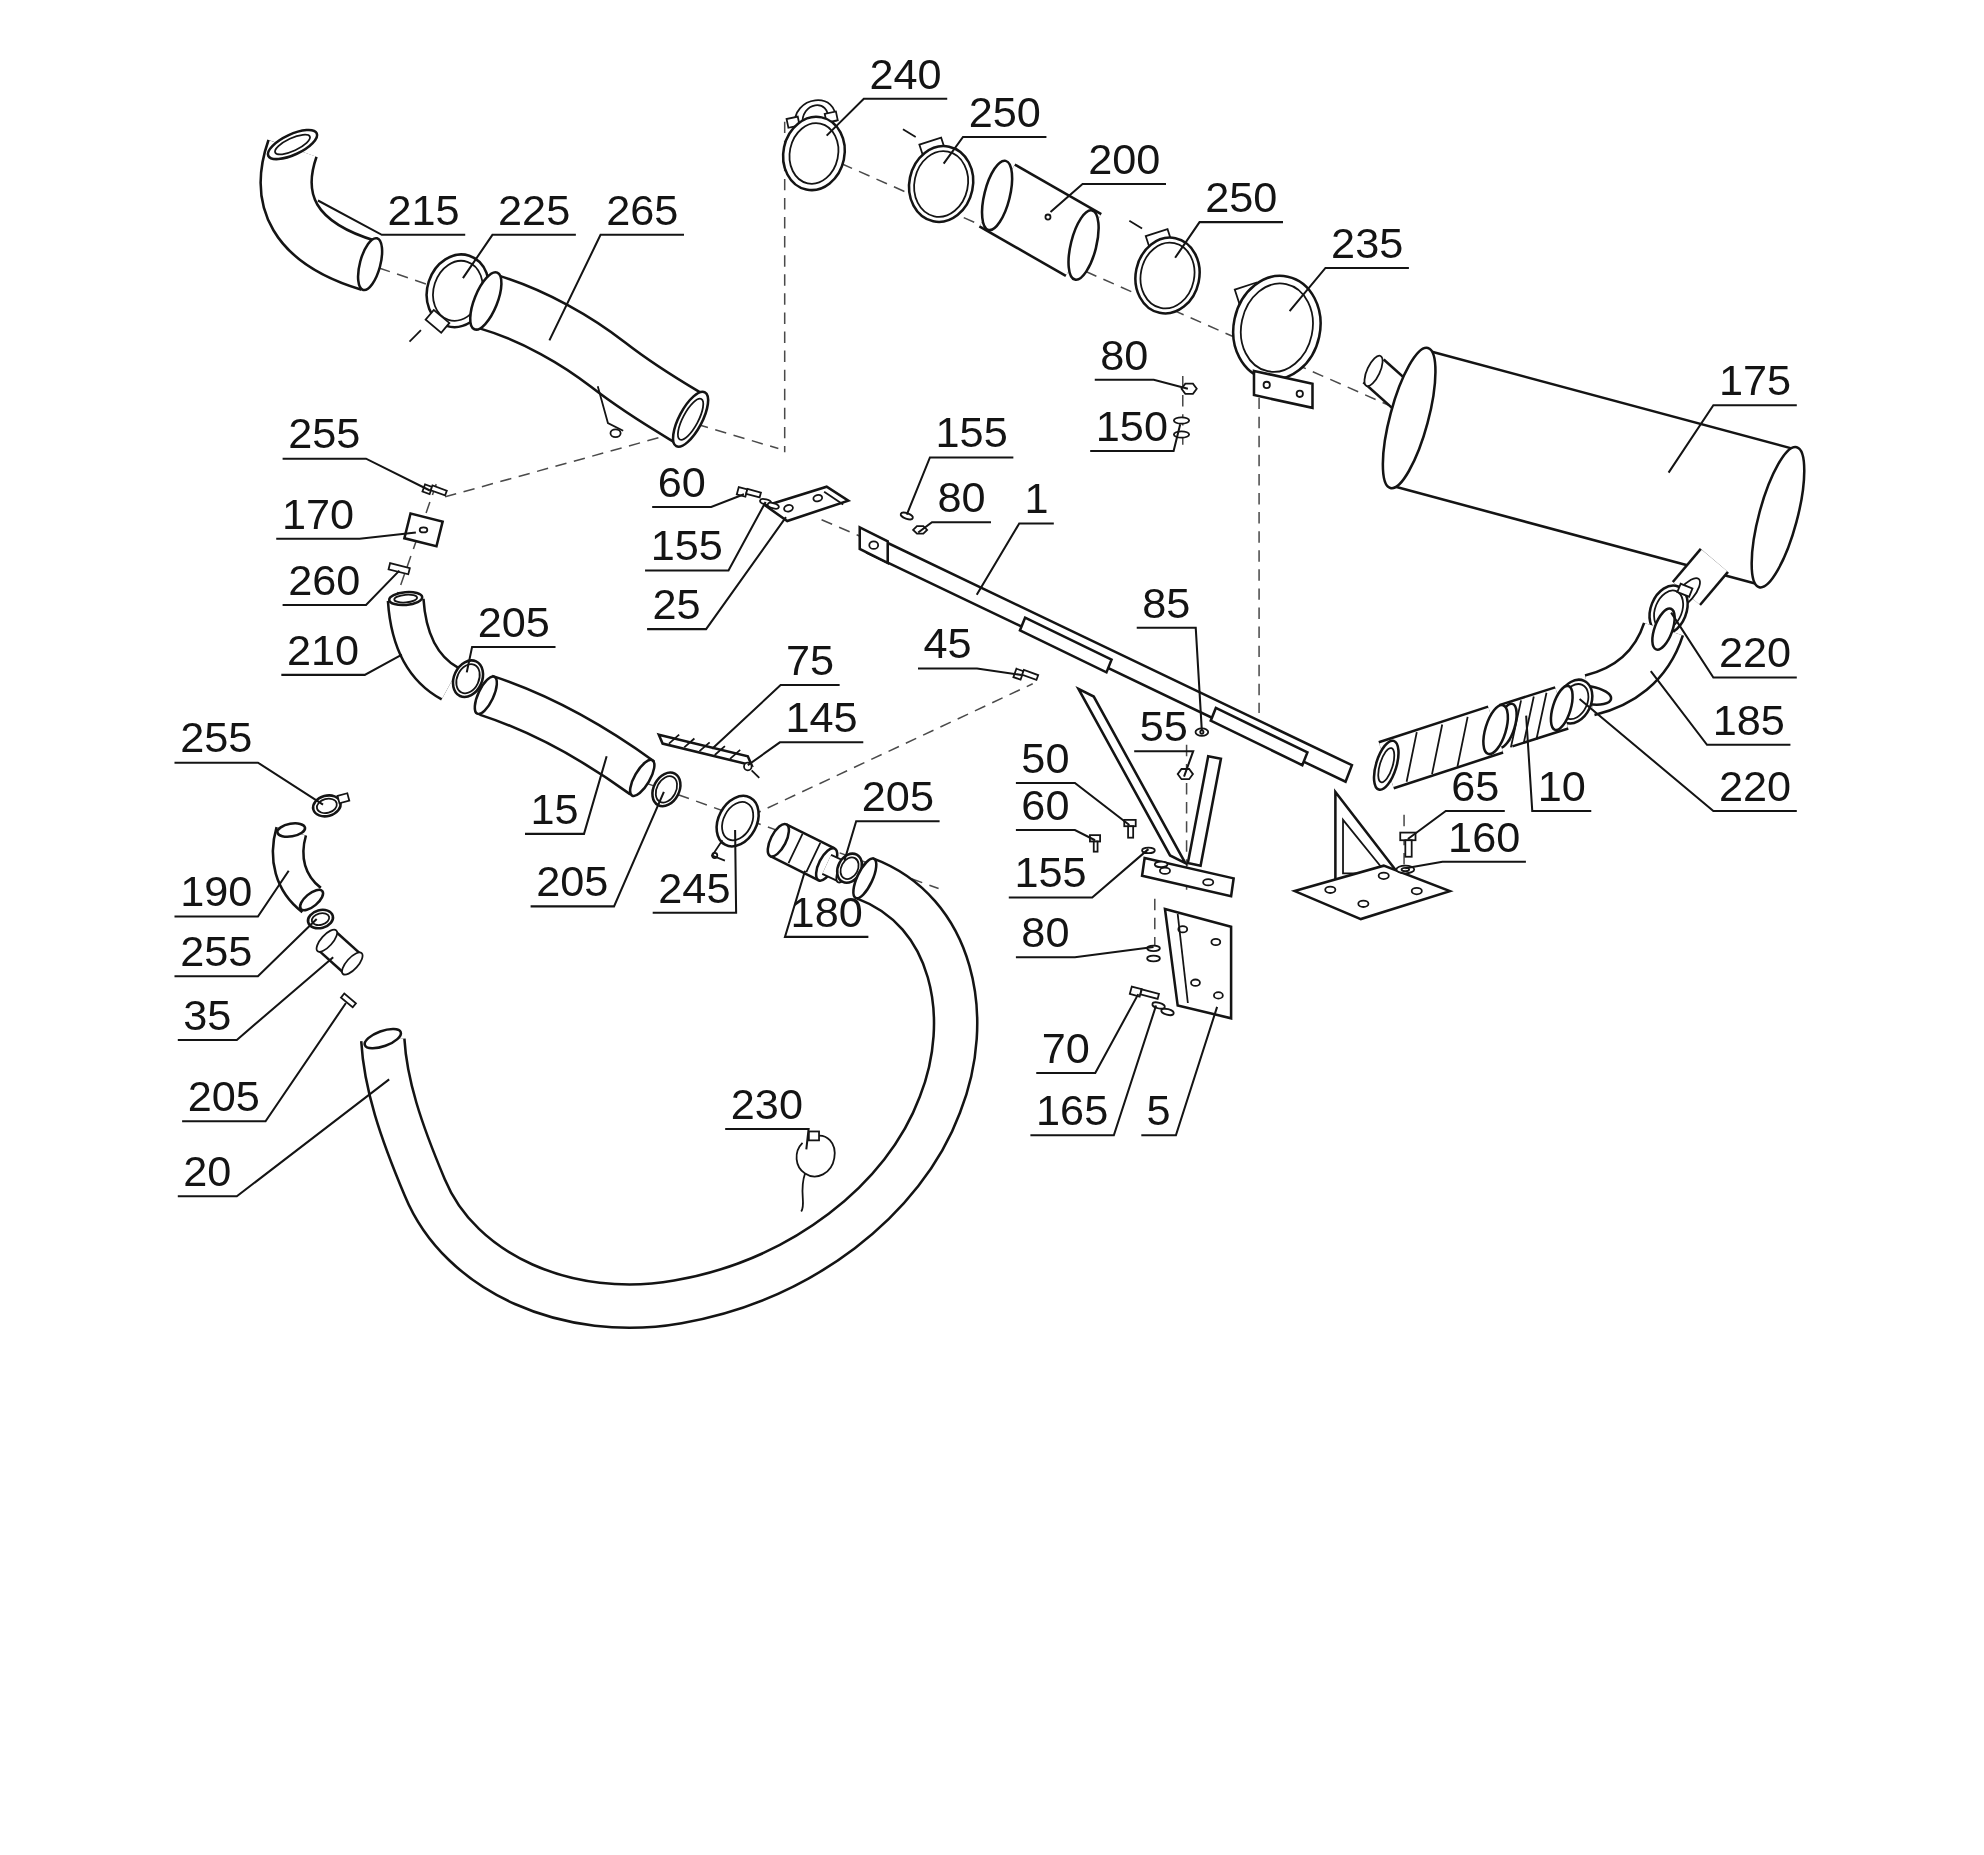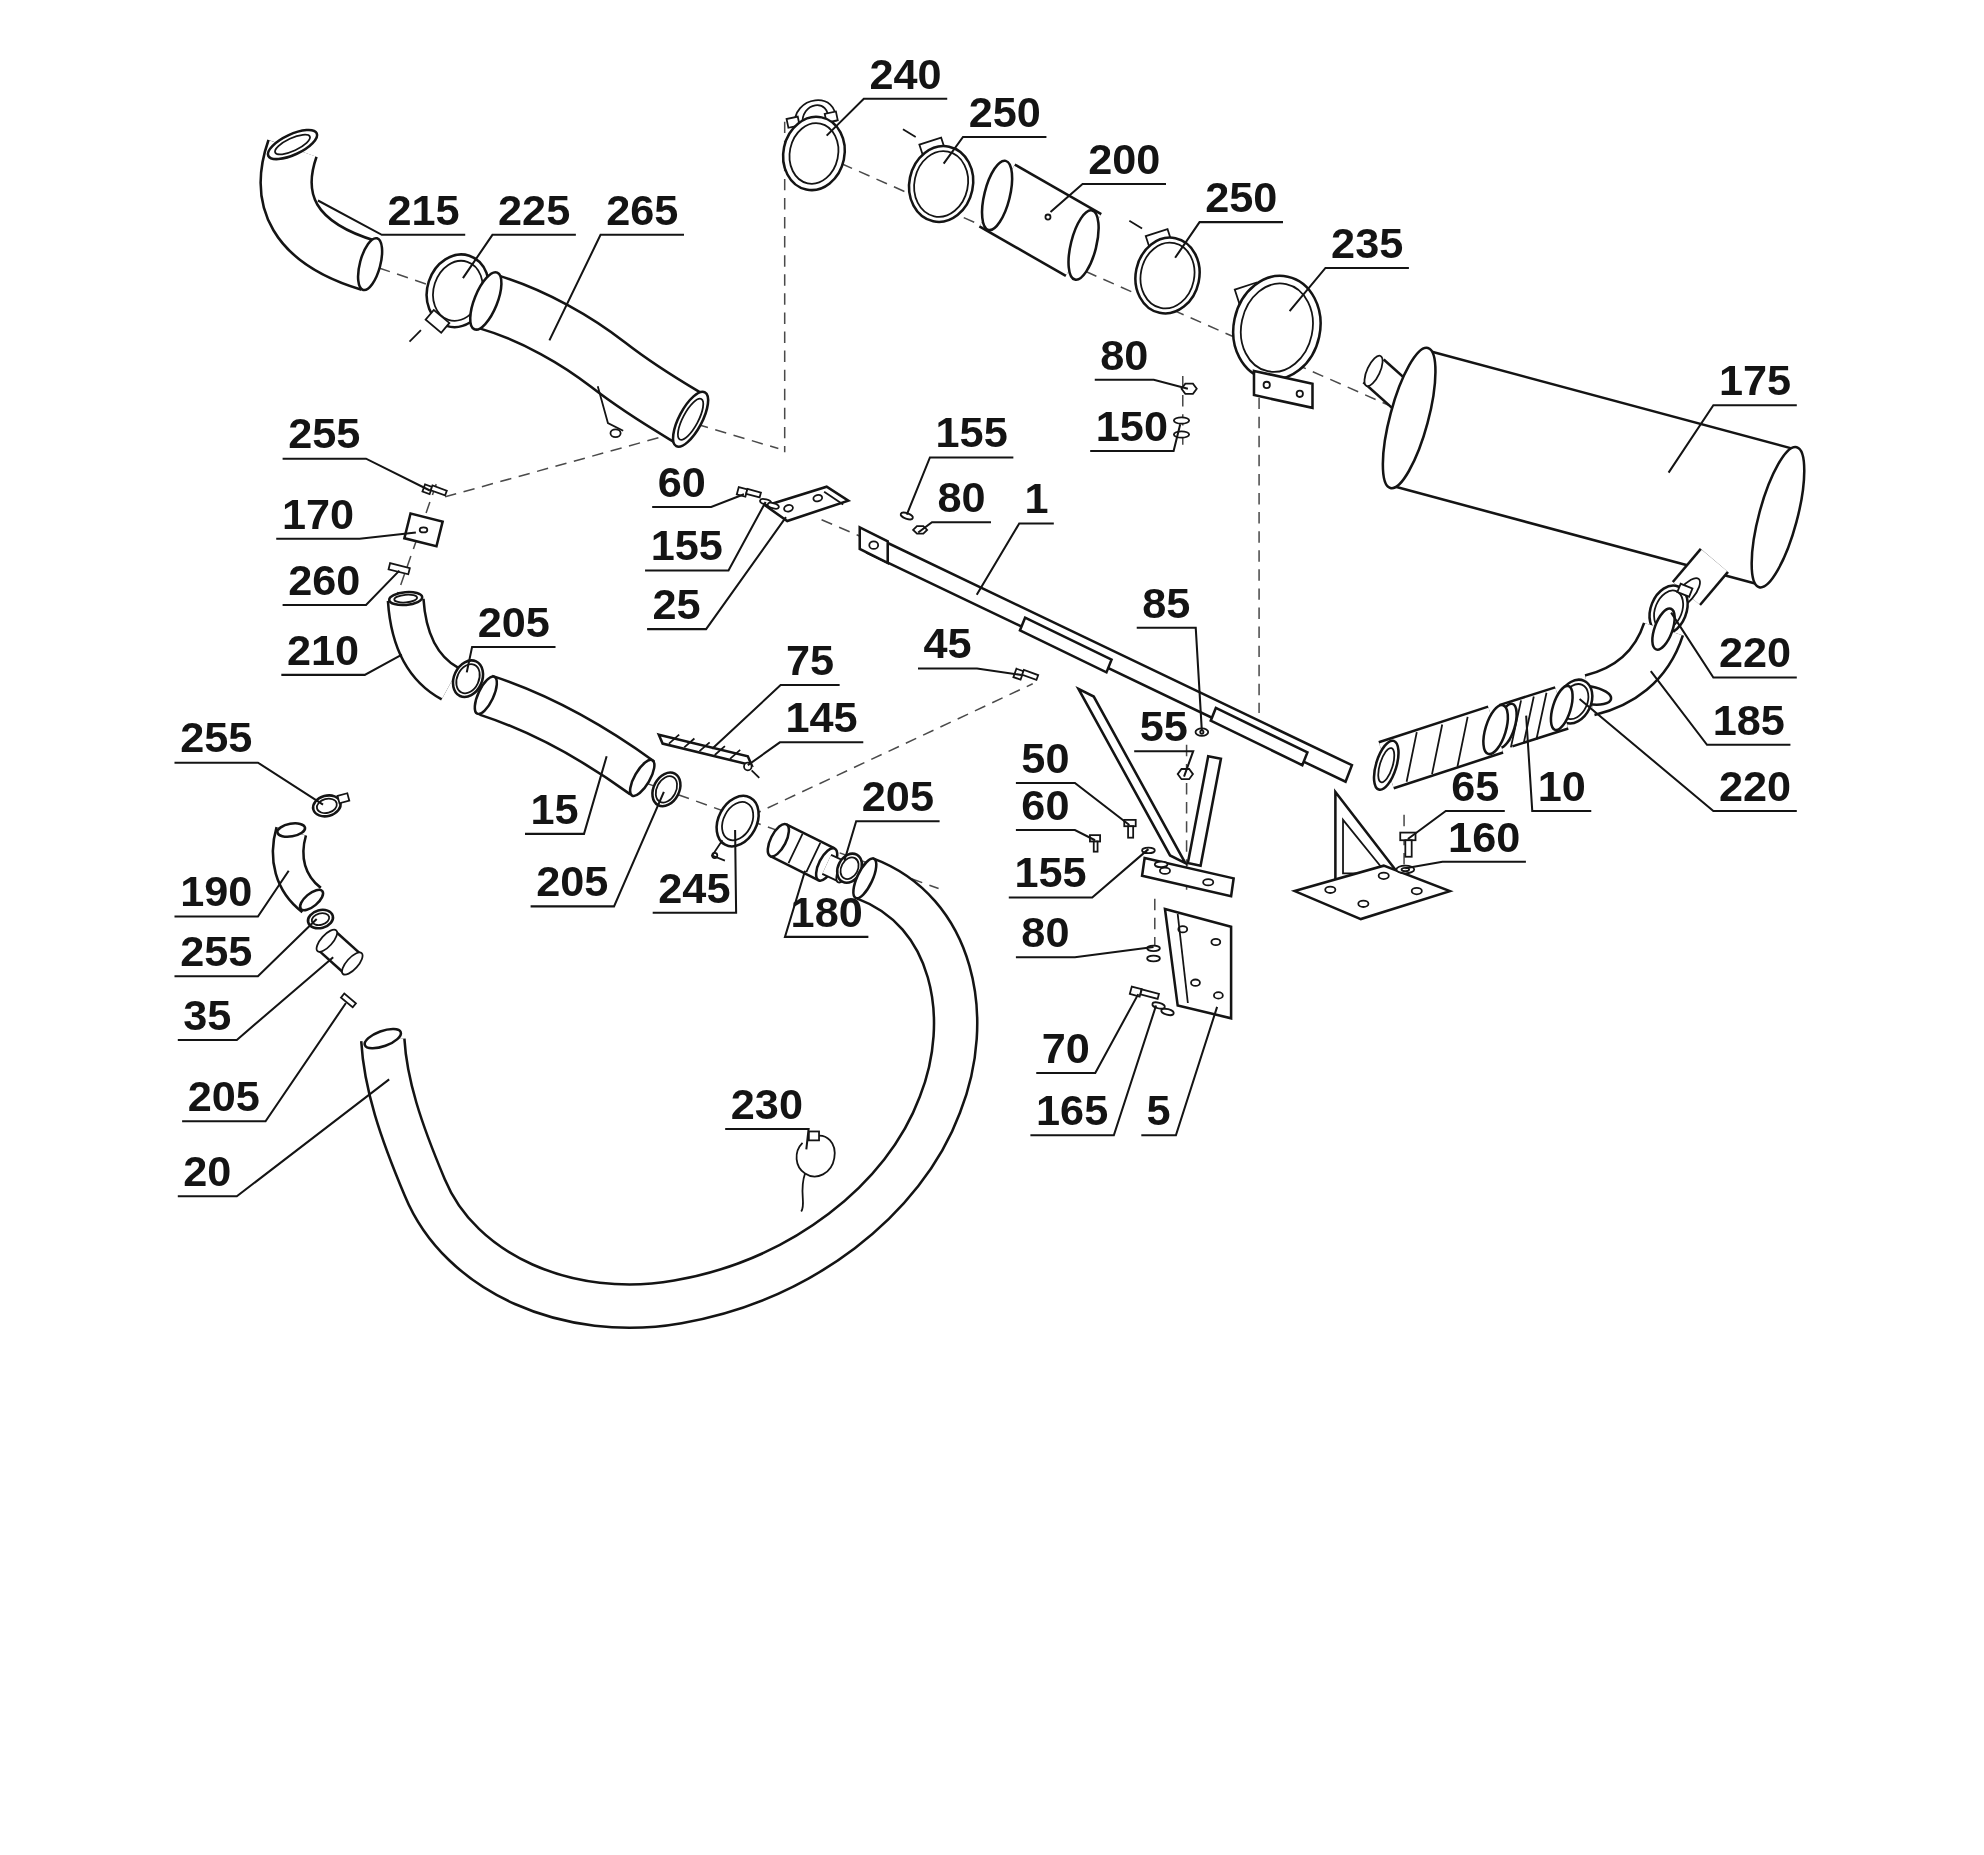--- a/index.html
+++ b/index.html
@@ -1,16 +1,16 @@
 <!DOCTYPE html>
 <html style="font-size:6.4px"><head>
 <meta charset="utf-8">
 <style>
   html,body{margin:0;padding:0;background:#ffffff;}
-  .stage{width:100%;background:#14532d;font-weight:bold;}
+  .stage{width:100%;background:#14532d;}
   svg{display:block;width:100%;height:auto;background:#ffffff;}
   
   .pout{stroke:#141414;fill:none;}
   .pin{stroke:#ffffff;fill:none;}
   .olt{stroke:#141414;fill:none;stroke-width:1.4;}
   .fw{fill:#ffffff;stroke:#141414;stroke-width:2;}
   .fwt{fill:#ffffff;stroke:#141414;stroke-width:1.4;}
   .dash{stroke:#4a4a4a;fill:none;stroke-width:1.2;stroke-dasharray:9 6;}
   .lbl{font-family:"Liberation Sans",sans-serif;font-size:34px;fill:#141414;}
   .leader{fill:none;stroke:#141414;stroke-width:1.6;}

